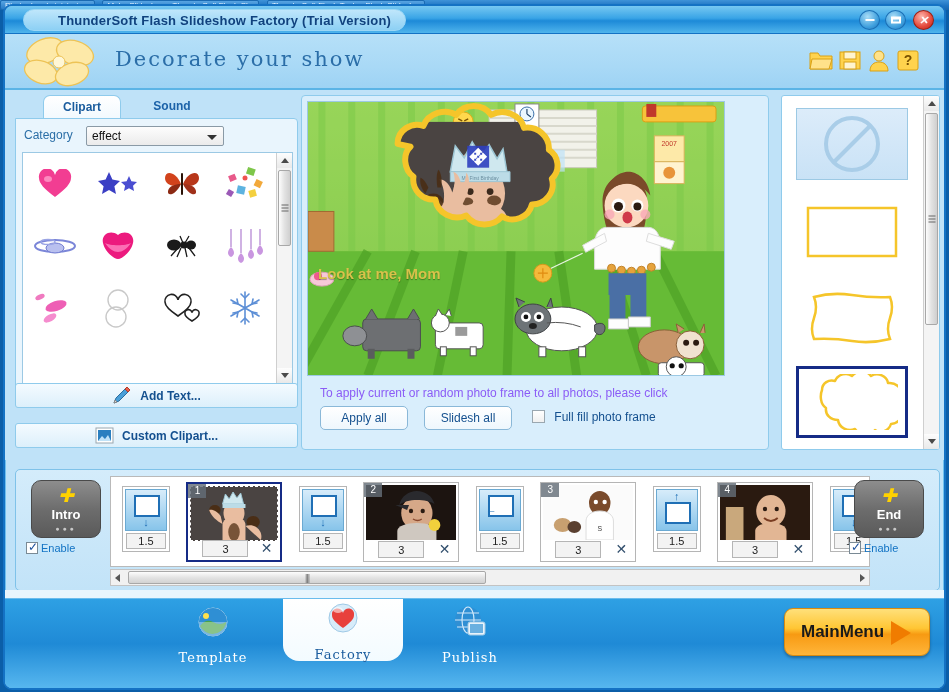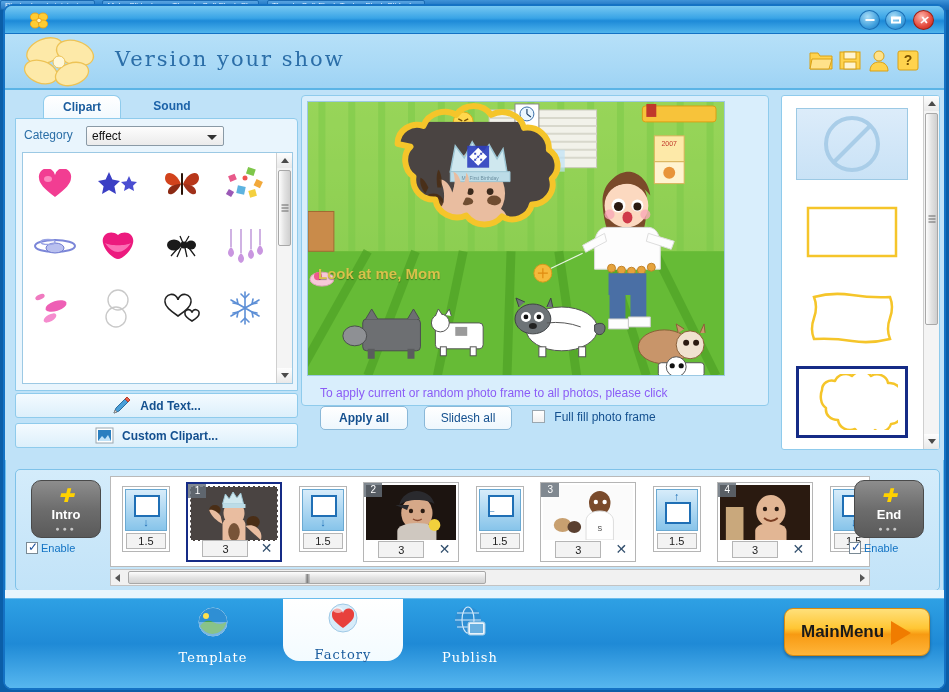--- a/index.html
+++ b/index.html
@@ -119,41 +119,41 @@
   .tri.dn{ top:5px; border-left:4px solid transparent;border-right:4px solid transparent;border-top:5px solid #4a4a4a;}
   .grip{ position:absolute; left:50%; top:50%; transform:translate(-50%,-50%); width:7px;}
   .grip i{ display:block; height:1px; background:#666; margin:2px 0;}
   .pbtn{
     position:absolute; left:0; width:283px; height:25px;
     background:linear-gradient(to bottom,#f4fbff,#dceffb);
     border:1px solid #8fcbec; border-radius:3px; cursor:pointer;
     font-size:12px; font-weight:bold; color:#14508f;
     display:flex; align-items:center; justify-content:center; gap:8px;
   }
-  #btn-addtext{ top:298px; } #btn-customclip{ top:328px; }
+  #btn-addtext{ top:288px; } #btn-customclip{ top:328px; }
   
-  #center{ position:absolute; left:296px; top:5px; width:468px; height:311px;
+  #center{ position:absolute; left:296px; top:5px; width:468px; height:355px;
     background:#d9eefc; border:1px solid #8fcbec; border-radius:4px; }
   #canvas{
     position:absolute; left:5px; top:5px; width:418px; height:275px;
     background:#fff; border:1px solid #9cc9e4; overflow:hidden;
   }
   #canvas-scene{ position:absolute; inset:0; }
   #overlay-text{
     position:absolute; left:10px; top:163px; font-size:15px; font-weight:bold;
     color:#d8c24a; text-shadow:0 1px 1px rgba(0,0,0,.35); white-space:nowrap;
   }
   #apply-hint{ position:absolute; left:18px; top:290px; font-size:12px; color:#8b5cf6;}
   .cbtn{
     position:absolute; top:310px; width:88px; height:24px;
     background:linear-gradient(to bottom,#ffffff,#eef7fd);
     border:1px solid #8ab8d8; border-radius:5px; cursor:pointer;
     font-size:12px; color:#14508f; text-align:center; line-height:22px;
   }
-  #btn-applyall{ left:18px;font-weight:bold; } #btn-randomall{ left:122px; }
+  #btn-applyall{ left:18px; } #btn-randomall{ left:122px; }
   #fullfill{ position:absolute; left:230px; top:314px; font-size:12px; color:#14508f;}
   #fullfill-box{
     display:inline-block; width:13px; height:13px; vertical-align:-2px;
     background:linear-gradient(to bottom,#fff,#f0f0f0); border:1px solid #9aa7b0; margin-right:6px;
   }
   
   #right-panel{
     position:absolute; left:776px; top:5px; width:159px; height:355px;
     background:#fff; border:1px solid #8fcbec; border-radius:3px; overflow:hidden;
   }
@@ -268,20 +268,21 @@
   <div id="titlebar">
     <svg id="title-logo" viewBox="0 0 20 19">
       <g fill="#ffcc33" stroke="#e8a51d" stroke-width="1">
         <ellipse cx="6" cy="6" rx="4.6" ry="4"></ellipse>
           <ellipse cx="14" cy="6" rx="4.6" ry="4"></ellipse>
         <ellipse cx="6" cy="13" rx="4.6" ry="4"></ellipse>
           <ellipse cx="14" cy="13" rx="4.6" ry="4"></ellipse>
       </g>
       <circle cx="10" cy="9.5" r="2.3" fill="#fff3bf" stroke="#e8a51d"></circle>
     </svg>
+    <div id="title-pill">ThunderSoft Flash Slideshow Factory (Trial Version)</div>
     <div class="wbtn" id="btn-min">
         <i class="wglyph"></i>
       </div>
     <div class="wbtn" id="btn-max">
         <i class="wglyph"></i>
       </div>
     <div class="wbtn" id="btn-close">
         <i class="wglyph">✕</i>
       </div>
   </div>
@@ -289,21 +290,21 @@
   <div id="header">
     <svg id="header-flower" viewBox="0 0 86 52">
       <g fill="#fde9a8" stroke="#edc356" stroke-width="1.3">
         <ellipse cx="28" cy="15" rx="19" ry="12" transform="rotate(-22 28 15)"></ellipse>
         <ellipse cx="58" cy="17" rx="19" ry="12" transform="rotate(18 58 17)"></ellipse>
         <ellipse cx="24" cy="36" rx="17" ry="11" transform="rotate(20 24 36)"></ellipse>
         <ellipse cx="55" cy="38" rx="17" ry="11" transform="rotate(-18 55 38)"></ellipse>
       </g>
       <circle cx="42" cy="26" r="6" fill="#fff7d6" stroke="#edc356"></circle>
     </svg>
-    <div id="header-title">Version your show</div>
+    <div id="header-title">Decorate your show</div>
 
     <svg class="hicon" id="hic0" viewBox="0 0 24 25">
       <path d="M1 5h8l2 3h12v13H1z" fill="#ffd34d" stroke="#d9a117"></path>
       <path d="M3 11h20l-3 10H1z" fill="#ffe28a" stroke="#d9a117"></path>
     </svg>
     <svg class="hicon" id="hic1" viewBox="0 0 24 25">
       <rect x="2" y="4" width="20" height="17" fill="#ffd34d" stroke="#d9a117"></rect>
       <rect x="6" y="4" width="12" height="7" fill="#fff4cf" stroke="#d9a117"></rect>
       <rect x="6" y="14" width="12" height="7" fill="#fff4cf" stroke="#d9a117"></rect>
     </svg>

